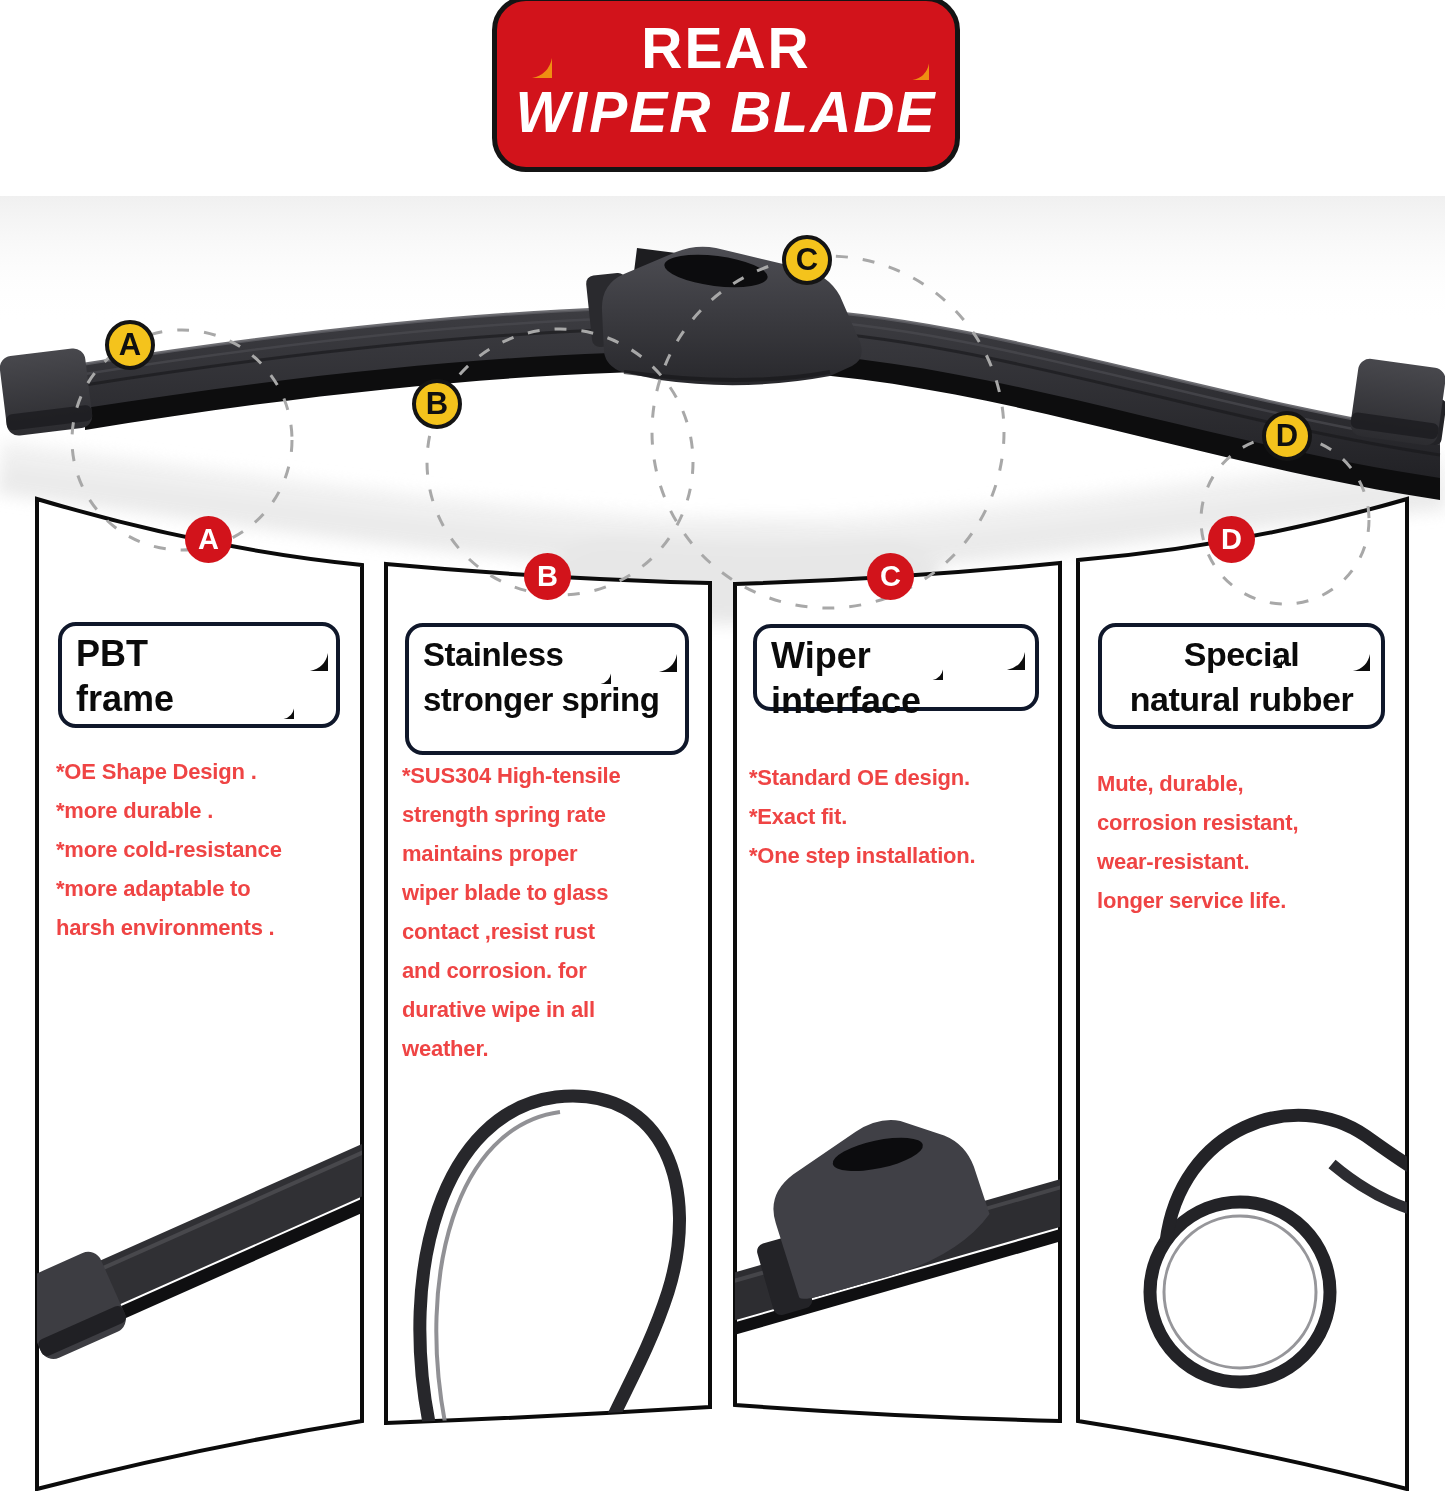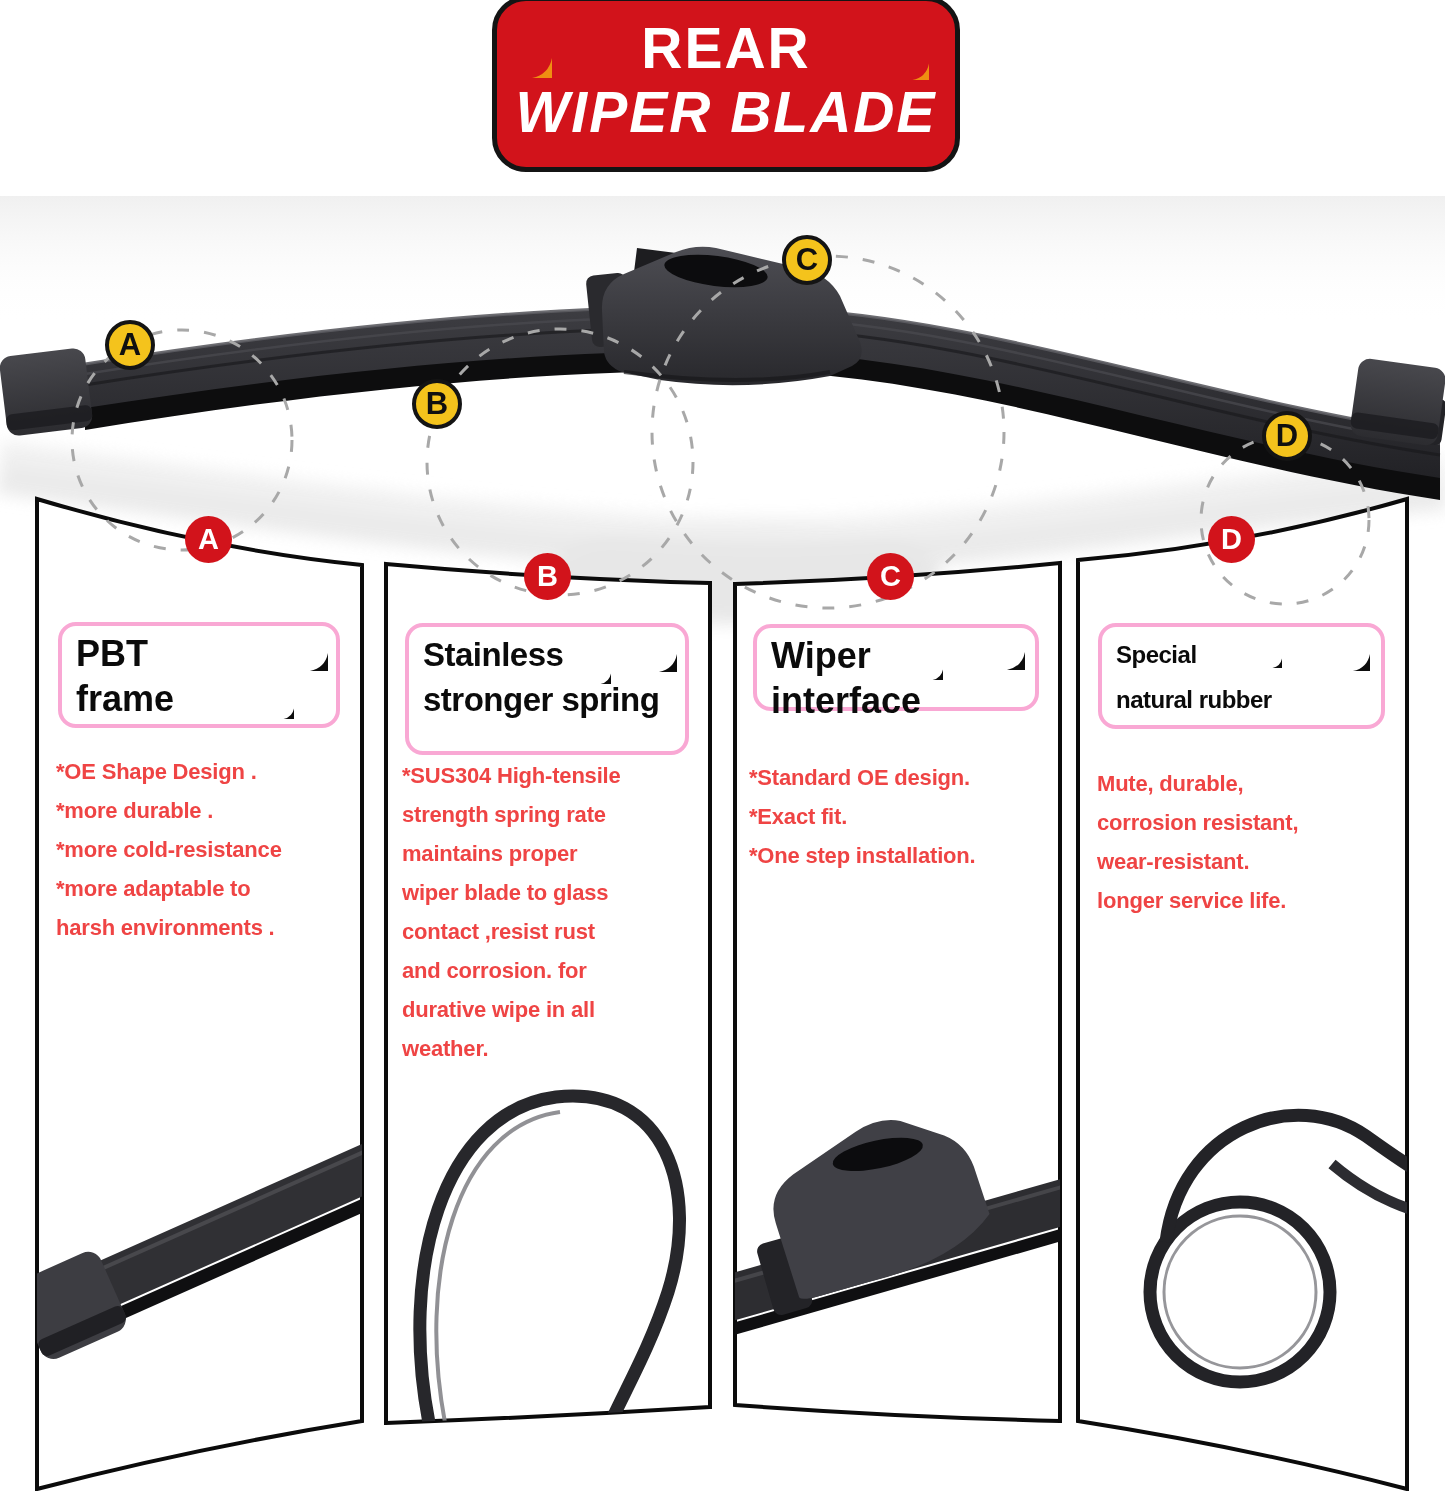--- a/index.html
+++ b/index.html
@@ -34,29 +34,29 @@
 
   
   .panel-letter {
     position:absolute; width:47px; height:47px; border-radius:50%;
     background:#d2131b; color:#ffffff; display:flex; align-items:center;
     justify-content:center; font-size:29px; font-weight:700; z-index:8;
   }
 
   
   .tbox {
-    position:absolute; background:#ffffff; border:4px solid #f9a8d4;
+    position:absolute; background:#ffffff; border:4px solid #0f172a;
     border-radius:18px; box-sizing:border-box; padding:5px 14px; z-index:6;
   }
   .tbox .t {
     font-weight:700; color:#0b0b0b; white-space:pre;
     font-size:36px; line-height:45px;
   }
   .tbox.size-b .t { font-size:33px; letter-spacing:-0.5px; }
-  .tbox.size-d .t { font-size:24px; letter-spacing:-0.5px; }
+  .tbox.size-d .t { font-size:34px; letter-spacing:-0.5px;text-align:center; }
 
   
   .body-text {
     position:absolute; font-size:22px; line-height:39px; color:#ef4444;
     white-space:pre; letter-spacing:-0.2px; z-index:6; font-weight:700;
   }
 </style>
 </head>
 <body>
 

